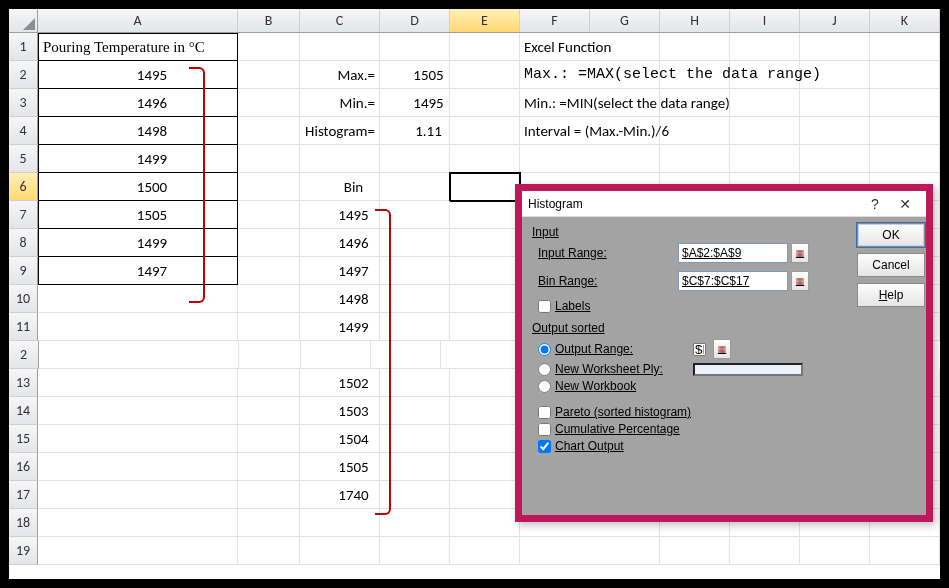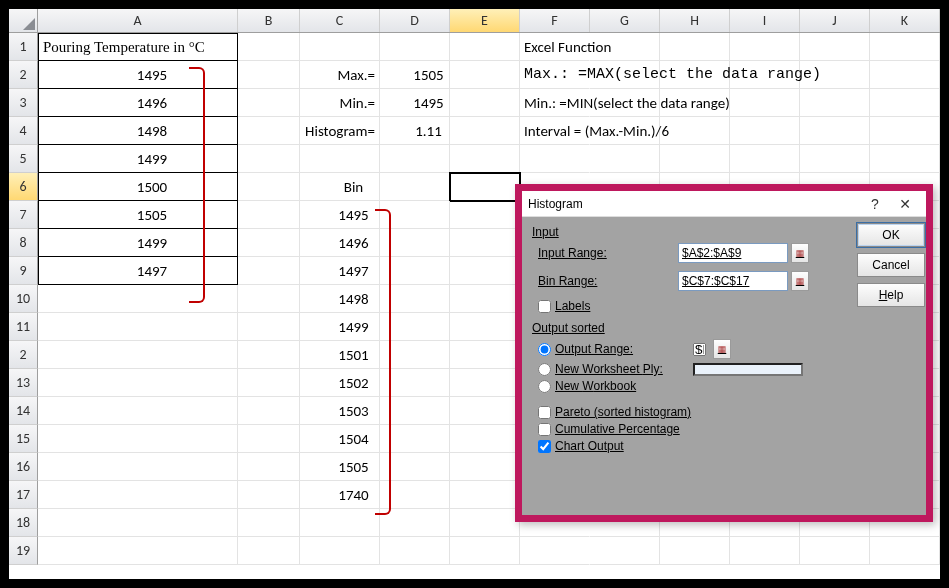--- a/index.html
+++ b/index.html
@@ -230,21 +230,20 @@
           <div class="cell wG"></div>
           <div class="cell wH"></div>
           <div class="cell wI"></div>
           <div class="cell wJ"></div>
           <div class="cell wK"></div>
         </div>
         <div class="row">
           <div class="rh">2</div>
           <div class="cell wA"></div>
           <div class="cell wB"></div>
-          <div class="cell wC center">1501</div>
           <div class="cell wD center"></div>
           <div class="cell wE"></div>
           <div class="cell wF noborder"></div>
           <div class="cell wG"></div>
           <div class="cell wH"></div>
           <div class="cell wI"></div>
           <div class="cell wJ"></div>
           <div class="cell wK"></div>
         </div>
         <div class="row">

